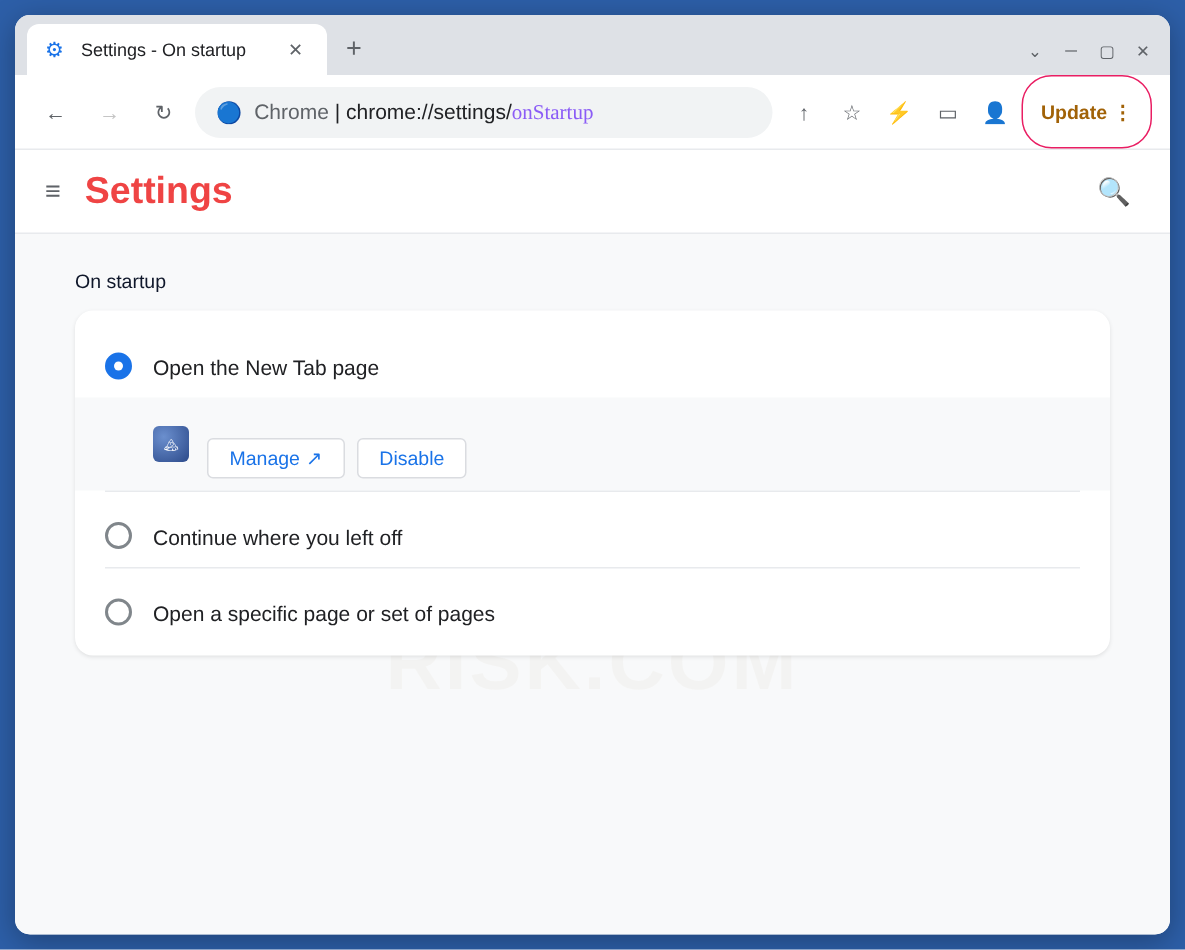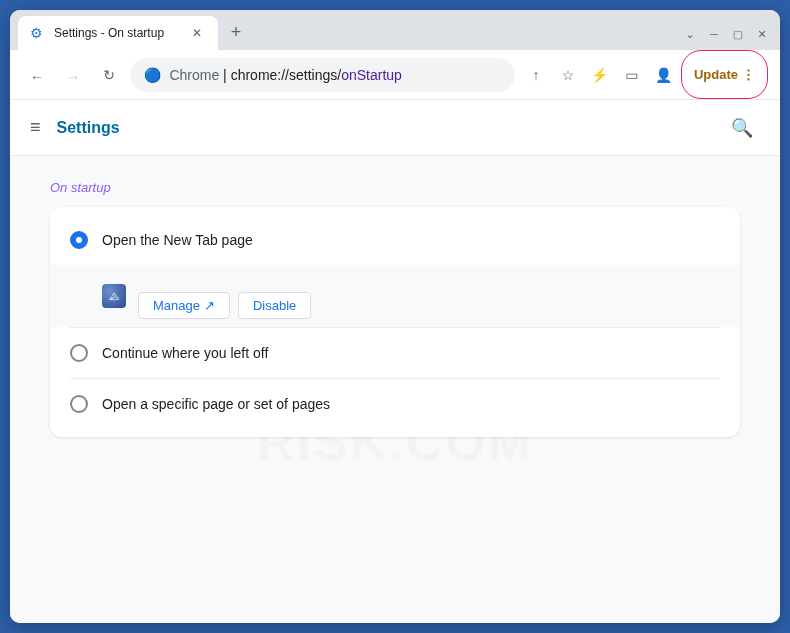--- a/index.html
+++ b/index.html
@@ -220,56 +220,55 @@
       border-bottom: 1px solid #e8eaed;
       position: relative;
       z-index: 1;
     }
     .hamburger-icon {
       font-size: 18px;
       color: #5f6368;
       cursor: pointer;
     }
     .settings-title {
-      font-size: 16px;
+      font-size: 25px;
       font-weight: 600;
-      color: #0369a1;
+      color: #ef4444;
       flex: 1;
     }
     .search-icon-btn {
       width: 34px;
       height: 34px;
       display: flex;
       align-items: center;
       justify-content: center;
       border-radius: 50%;
       cursor: pointer;
       color: #5f6368;
       font-size: 18px;
     }
     .settings-content {
       padding: 24px 40px;
       position: relative;
       z-index: 1;
     }
     .section-label {
       font-size: 13px;
-      color: #8b5cf6;
+      color: #0f172a;
       margin-bottom: 12px;
-      font-style: italic;
     }
     .card {
       background: #ffffff;
       border-radius: 12px;
       padding: 8px 0;
       box-shadow: 0 1px 3px rgba(0,0,0,0.1);
     }
     .option-row {
       display: flex;
-      align-items: center;
+      align-items: flex-end;
       padding: 12px 20px;
       gap: 14px;
       min-height: 50px;
     }
     .radio-btn {
       width: 18px;
       height: 18px;
       border-radius: 50%;
       border: 2px solid #1a73e8;
       display: flex;
@@ -374,21 +373,21 @@
     </div>
   </div>
 
   <div class="toolbar">
     <div class="nav-btn">←</div>
     <div class="nav-btn disabled">→</div>
     <div class="nav-btn">↻</div>
     <div class="address-bar">
       <span class="address-bar-icon">🔵</span>
       <span class="address-text">
-        <span>Chrome</span> | <span style="color:#202124;text-align:center;">chrome://settings/</span><span style="color:#4c1d95;">onStartup</span>
+        <span>Chrome</span> | <span style="color:#202124;text-align:center;">chrome://settings/</span><span style="color:#8b5cf6;font-family:Liberation Serif, serif;">onStartup</span>
       </span>
     </div>
     <div class="toolbar-actions">
       <div class="toolbar-icon-btn">↑</div>
       <div class="toolbar-icon-btn">☆</div>
       <div class="toolbar-icon-btn">⚡</div>
       <div class="toolbar-icon-btn">▭</div>
       <div class="toolbar-icon-btn">👤</div>
       <button class="update-btn">
         <span>Update</span>

